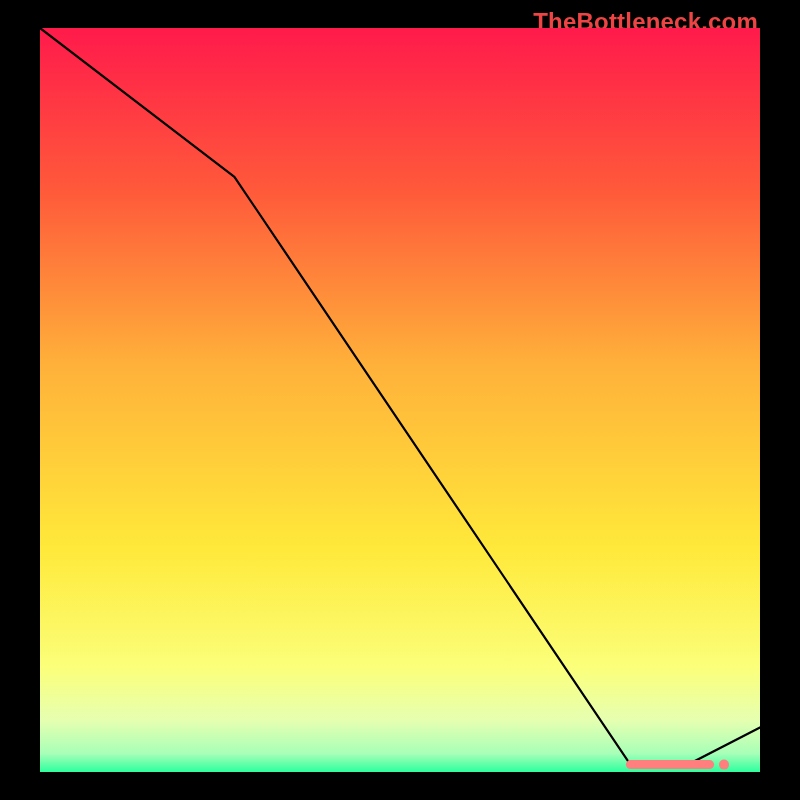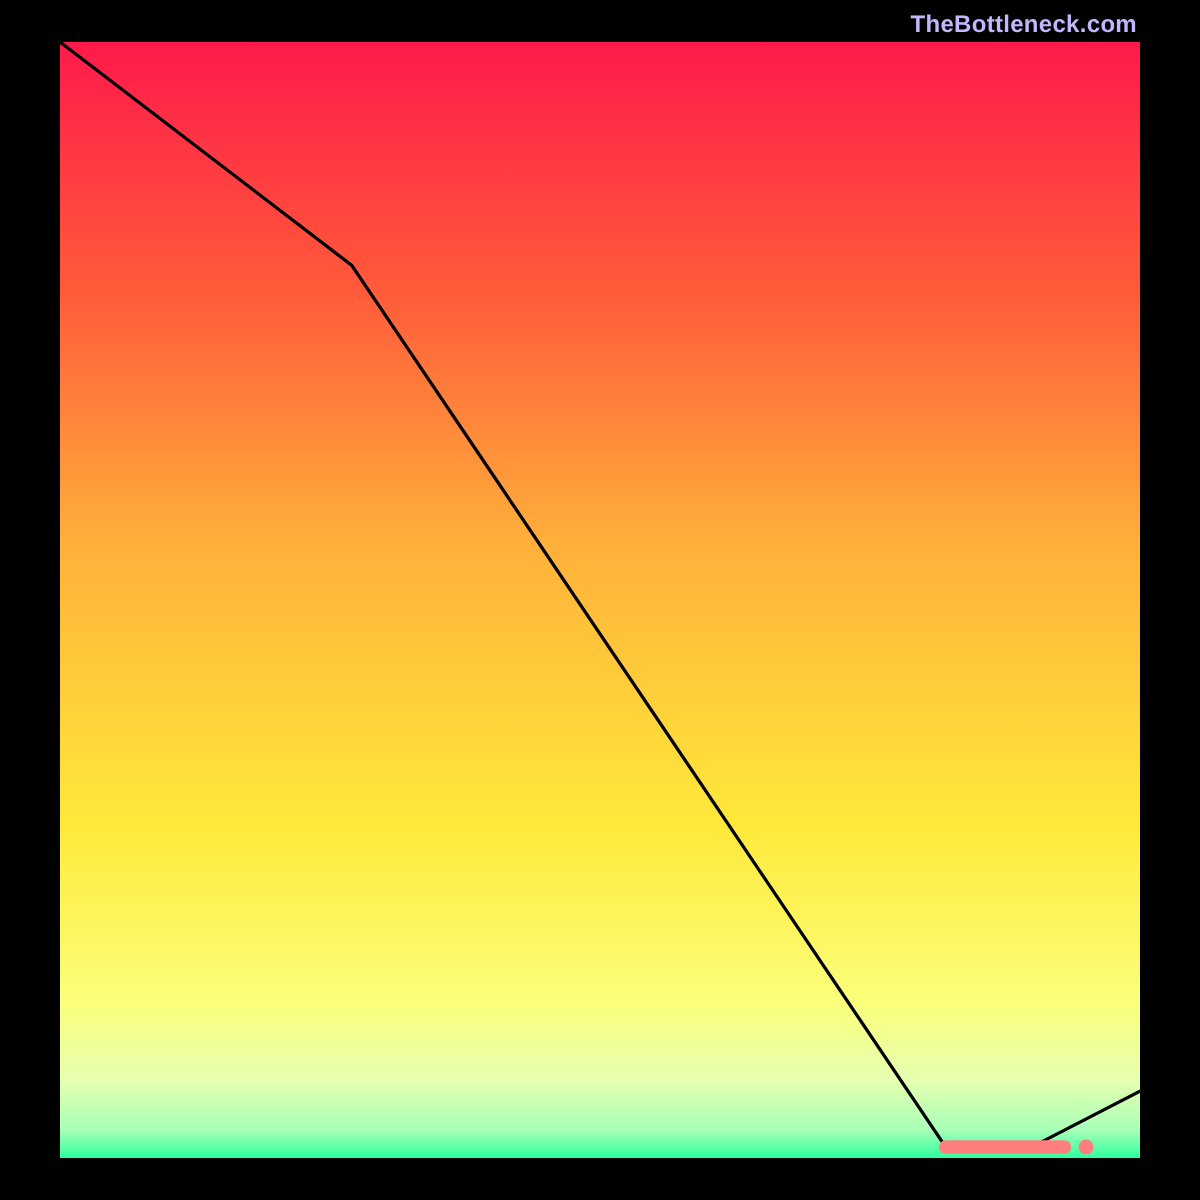--- a/index.html
+++ b/index.html
@@ -22,22 +22,22 @@
     left: 40px;
     top: 28px;
     width: 720px;
     height: 744px;
     
   }
   .attribution {
     position: absolute;
     top: 8px;
     right: 42px;
-    color: #c4b5fd;
-    font-size: 16px;
+    color: #ef4444;
+    font-size: 24px;
     font-weight: 600;
     letter-spacing: 0.2px;
   }
   svg {
     display: block;
   }
 </style>
 </head>
 <body>
 

